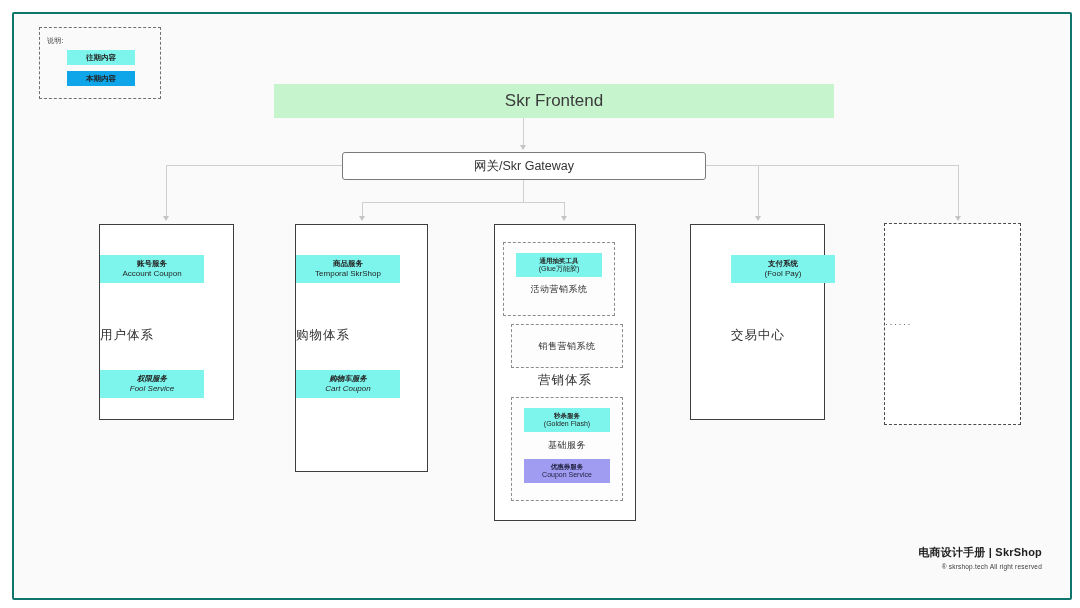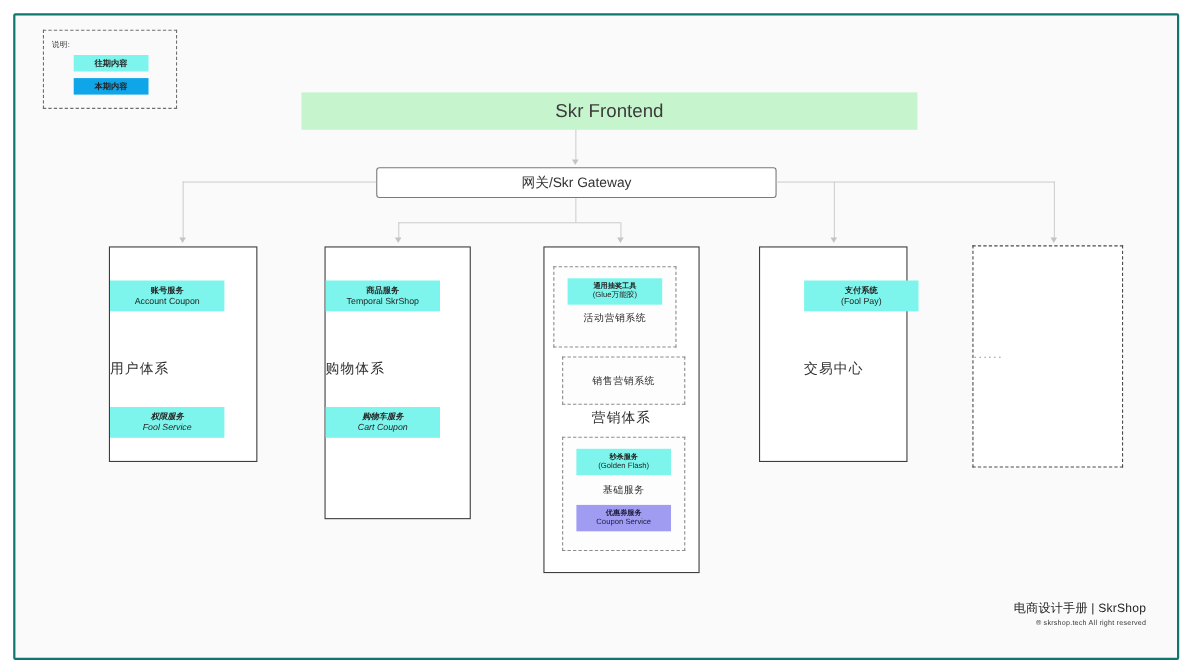--- a/index.html
+++ b/index.html
@@ -116,21 +116,21 @@
   .sub .svc{width:86px;height:24px;}
   .sub .svc .cn{font-size:6.5px;}
   .sub .svc .en{font-size:7px;}
 
   #etc-dots{
     font-size:9px;color:#555;letter-spacing:1.5px;
   }
 
   
   #footer{right:28px;bottom:28px;text-align:right;}
-  #footer-title{font-size:11px;color:#1f1f1f;font-weight:normal;letter-spacing:.2px;}
+  #footer-title{font-size:11px;color:#1f1f1f;font-weight:bold;letter-spacing:.2px;}
   #footer-copy{font-size:6.5px;color:#3a3a3a;margin-top:3px;letter-spacing:.2px;}
 </style>
 </head>
 <body>
 
 <div id="canvas">
 
   <div class="abs" id="legend"></div>
   <div class="abs" id="legend-title">说明:</div>
   <div class="abs legend-chip" id="legend-chip-old">往期内容</div>

